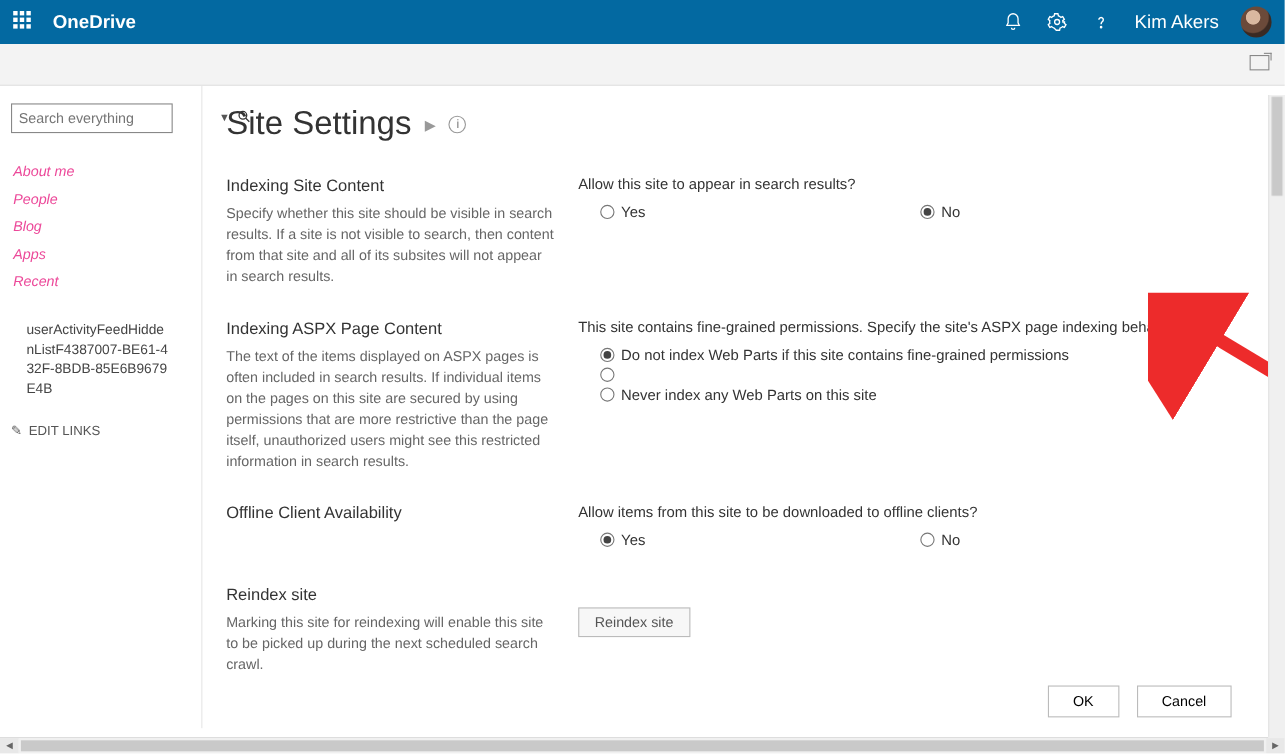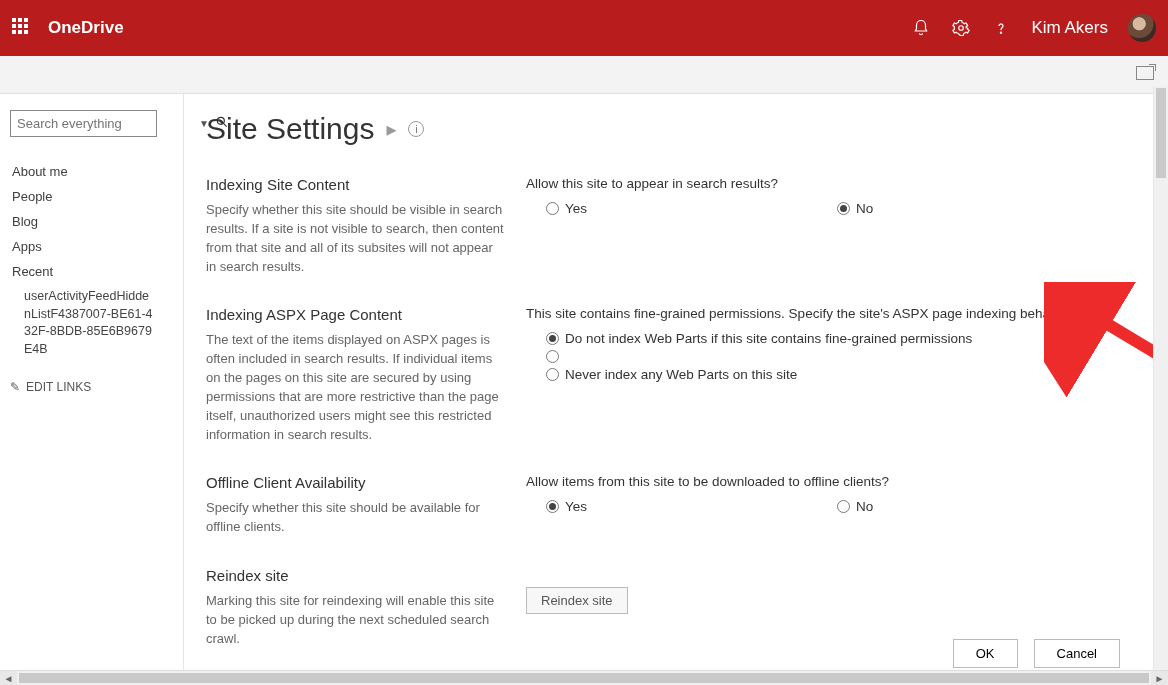--- a/index.html
+++ b/index.html
@@ -1,41 +1,41 @@
 <!DOCTYPE html>
 <html><head>
 <meta charset="utf-8">
 <style>
   * { box-sizing: border-box; margin: 0; padding: 0; }
   body { font-family: "Segoe UI", Arial, sans-serif; font-size: 14px; color: #333; background: #fff; width: 1168px; height: 685px; overflow: hidden; position: relative; }
   
   
-  .topbar { background: #b91c1c; color: #fff; height: 56px; display: flex; align-items: center; padding: 0 12px; }
+  .topbar { background: #0369a1; color: #fff; height: 40px; display: flex; align-items: center; padding: 0 12px; }
   .waffle { width: 20px; height: 20px; display: grid; grid-template-columns: repeat(3,4px); grid-template-rows: repeat(3,4px); gap: 2px; margin-right: 16px; cursor: pointer; }
   .waffle span { background: #fff; width: 4px; height: 4px; }
   .brand { font-size: 17px; font-weight: 600; }
   .topbar-right { margin-left: auto; display: flex; align-items: center; gap: 20px; }
   .topbar-icon { width: 20px; height: 20px; cursor: pointer; display:flex; align-items:center; justify-content:center; }
   .avatar { width: 28px; height: 28px; border-radius: 50%; background: radial-gradient(circle at 40% 35%, #d9b8a0 0 25%, #6b4a3a 28% 55%, #3a2a23 60% 100%); }
   .user-name { font-size: 17px; }
   
   
   .ribbon { height: 38px; background: #f3f3f3; border-bottom: 1px solid #e1e1e1; position: relative; }
   .focus-icon { position: absolute; right: 14px; top: 10px; width: 18px; height: 14px; border: 1.5px solid #888; cursor:pointer;}
   .focus-icon::after { content:""; position:absolute; right:-3px; top:-3px; width:6px; height:6px; border-top:1.5px solid #888; border-right:1.5px solid #888; }
   
   
   .body-wrap { display: flex; height: calc(100% - 48px - 38px - 15px); }
   .sidebar { width: 184px; border-right: 1px solid #e5e5e5; padding: 16px 26px 10px 10px; font-size: 13px; color: #444; }
   .search-box { display:flex; align-items:center; border: 1px solid #888; padding: 4px 6px; margin-bottom: 22px; }
   .search-box input { border:none; outline:none; flex:1; font-size:13px; background:transparent; }
   .search-caret { font-size: 10px; color:#555; margin: 0 6px; }
   .search-mag { font-size: 14px; }
-  .nav-item { padding: 5px 2px; color:#404040; cursor:pointer; }
-  .nav-sub { padding: 4px 2px 4px 14px; font-size: 12.5px; color:#444; line-height:1.4; word-break:break-all; }
+  .nav-item { padding: 5px 2px; color:#ec4899; cursor:pointer;font-style:italic; }
+  .nav-sub { padding: 4px 2px 4px 14px; font-size: 12.5px; color:#444; line-height:1.4; word-break:break-all;margin-top:20px; }
   .edit-links { margin-top: 18px; font-size: 12px; color:#555; display:flex; align-items:center; gap:6px; cursor:pointer; }
   .edit-links .pencil { font-size: 12px; }
   
   
   .content { flex:1; padding: 18px 30px 20px 22px; overflow-y:auto; position:relative; }
   .page-title { font-size: 30px; font-weight: 300; color:#333; display:flex; align-items:center; gap:12px; margin-bottom: 30px; }
   .page-title .sep { color:#999; font-size:20px; }
   .page-title .info { width:16px; height:16px; border:1px solid #999; border-radius:50%; font-size:11px; display:flex; align-items:center; justify-content:center; color:#777; cursor:pointer;}
   
   .section { display:flex; margin-bottom: 30px; }
@@ -180,21 +180,20 @@
             <span class="radio"></span>
             <span>Never index any Web Parts on this site</span>
           </label>
         </div>
       </div>
     </div>
 
     <div class="section">
       <div class="section-left">
         <h3>Offline Client Availability</h3>
-        <p>Specify whether this site should be available for offline clients.</p>
       </div>
       <div class="section-right">
         <div class="qlabel">Allow items from this site to be downloaded to offline clients?</div>
         <div style="display:flex; gap: 250px; padding-left: 20px;">
           <label class="radio-row2">
             <span class="radio selected"></span>
             <span>Yes</span>
           </label>
           <label class="radio-row2">
             <span class="radio"></span>

